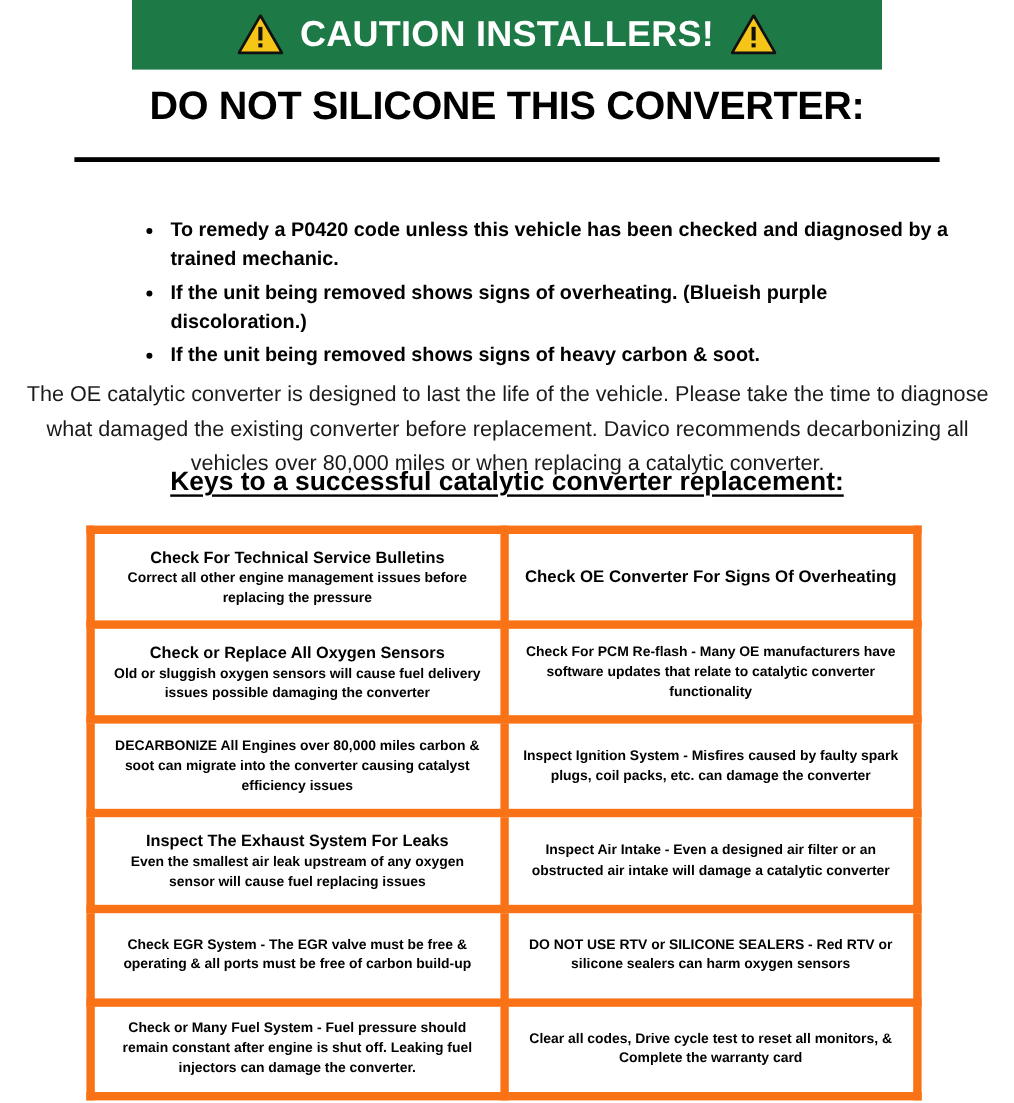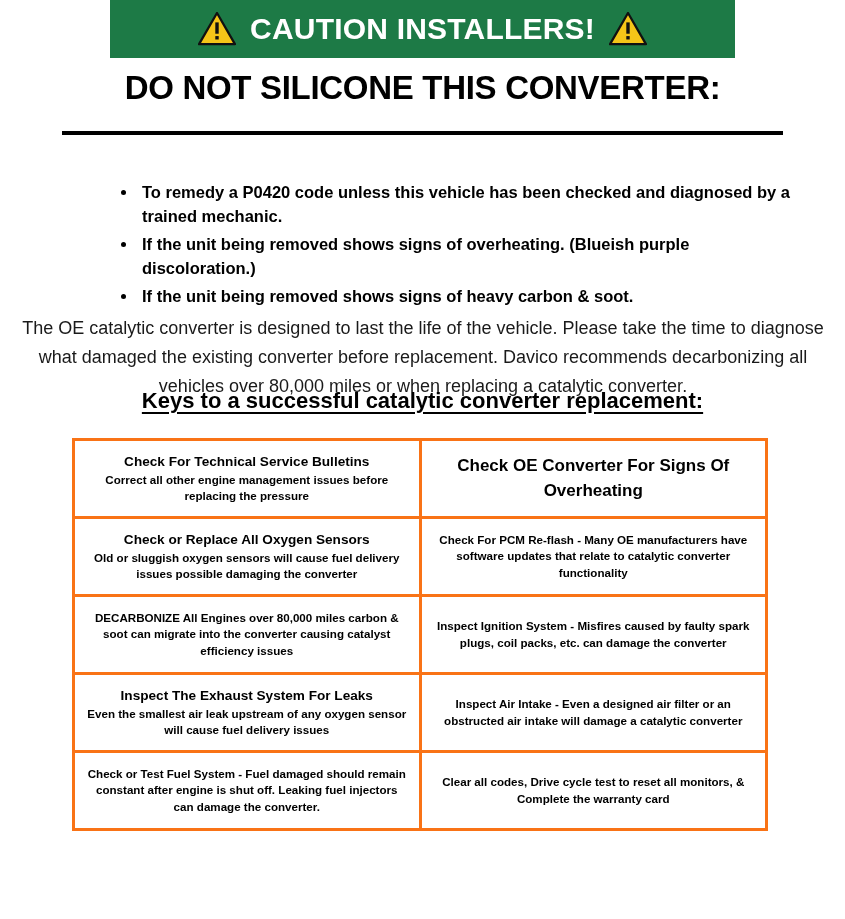--- a/index.html
+++ b/index.html
@@ -116,32 +116,32 @@
   
   .keys-table {
     position: absolute;
     left: 72px;
     top: 438px;
     width: 696px;
     border-collapse: collapse;
     table-layout: fixed;
   }
   .keys-table td {
-    border: 3px solid #f97316;
+    border: 7px solid #f97316;
     padding: 10px 12px;
     text-align: center;
     vertical-align: middle;
     font-size: 11.6px;
     font-weight: bold;
     line-height: 1.42;
     height: 78px;
     box-sizing: border-box;
   }
   .keys-table td.lead {
-    font-size: 17px;
+    font-size: 14px;
   }
   .keys-table td .big {
     font-size: 13.6px;
   }
 </style>
 </head>
 <body>
 
 <div class="page">
 
@@ -196,29 +196,37 @@
         <td>
           <div>DECARBONIZE All Engines over 80,000 miles carbon &amp; soot can migrate into the converter causing catalyst efficiency issues</div>
         </td>
         <td>
           <div>Inspect Ignition System - Misfires caused by faulty spark plugs, coil packs, etc. can damage the converter</div>
         </td>
       </tr>
       <tr>
         <td>
           <div class="big">Inspect The Exhaust System For Leaks</div>
-          <div>Even the smallest air leak upstream of any oxygen sensor will cause fuel delivery issues</div>
+          <div>Even the smallest air leak upstream of any oxygen sensor will cause fuel replacing issues</div>
         </td>
         <td>
           <div>Inspect Air Intake - Even a designed air filter or an obstructed air intake will damage a catalytic converter</div>
         </td>
       </tr>
       <tr>
         <td>
-          <div>Check or Test Fuel System - Fuel damaged should remain constant after engine is shut off.  Leaking fuel injectors can damage the converter.</div>
+          <div>Check EGR System - The EGR valve must be free &amp; operating &amp; all ports must be free of carbon build-up</div>
+        </td>
+        <td>
+          <div>DO NOT USE RTV or SILICONE SEALERS - Red RTV or silicone sealers can harm oxygen sensors</div>
+        </td>
+      </tr>
+      <tr>
+        <td>
+          <div>Check or Many Fuel System - Fuel pressure should remain constant after engine is shut off.  Leaking fuel injectors can damage the converter.</div>
         </td>
         <td>
           <div>Clear all codes,  Drive cycle test to reset all monitors, &amp; Complete the warranty card</div>
         </td>
       </tr>
     </tbody>
   </table>
 
 </div>
 

